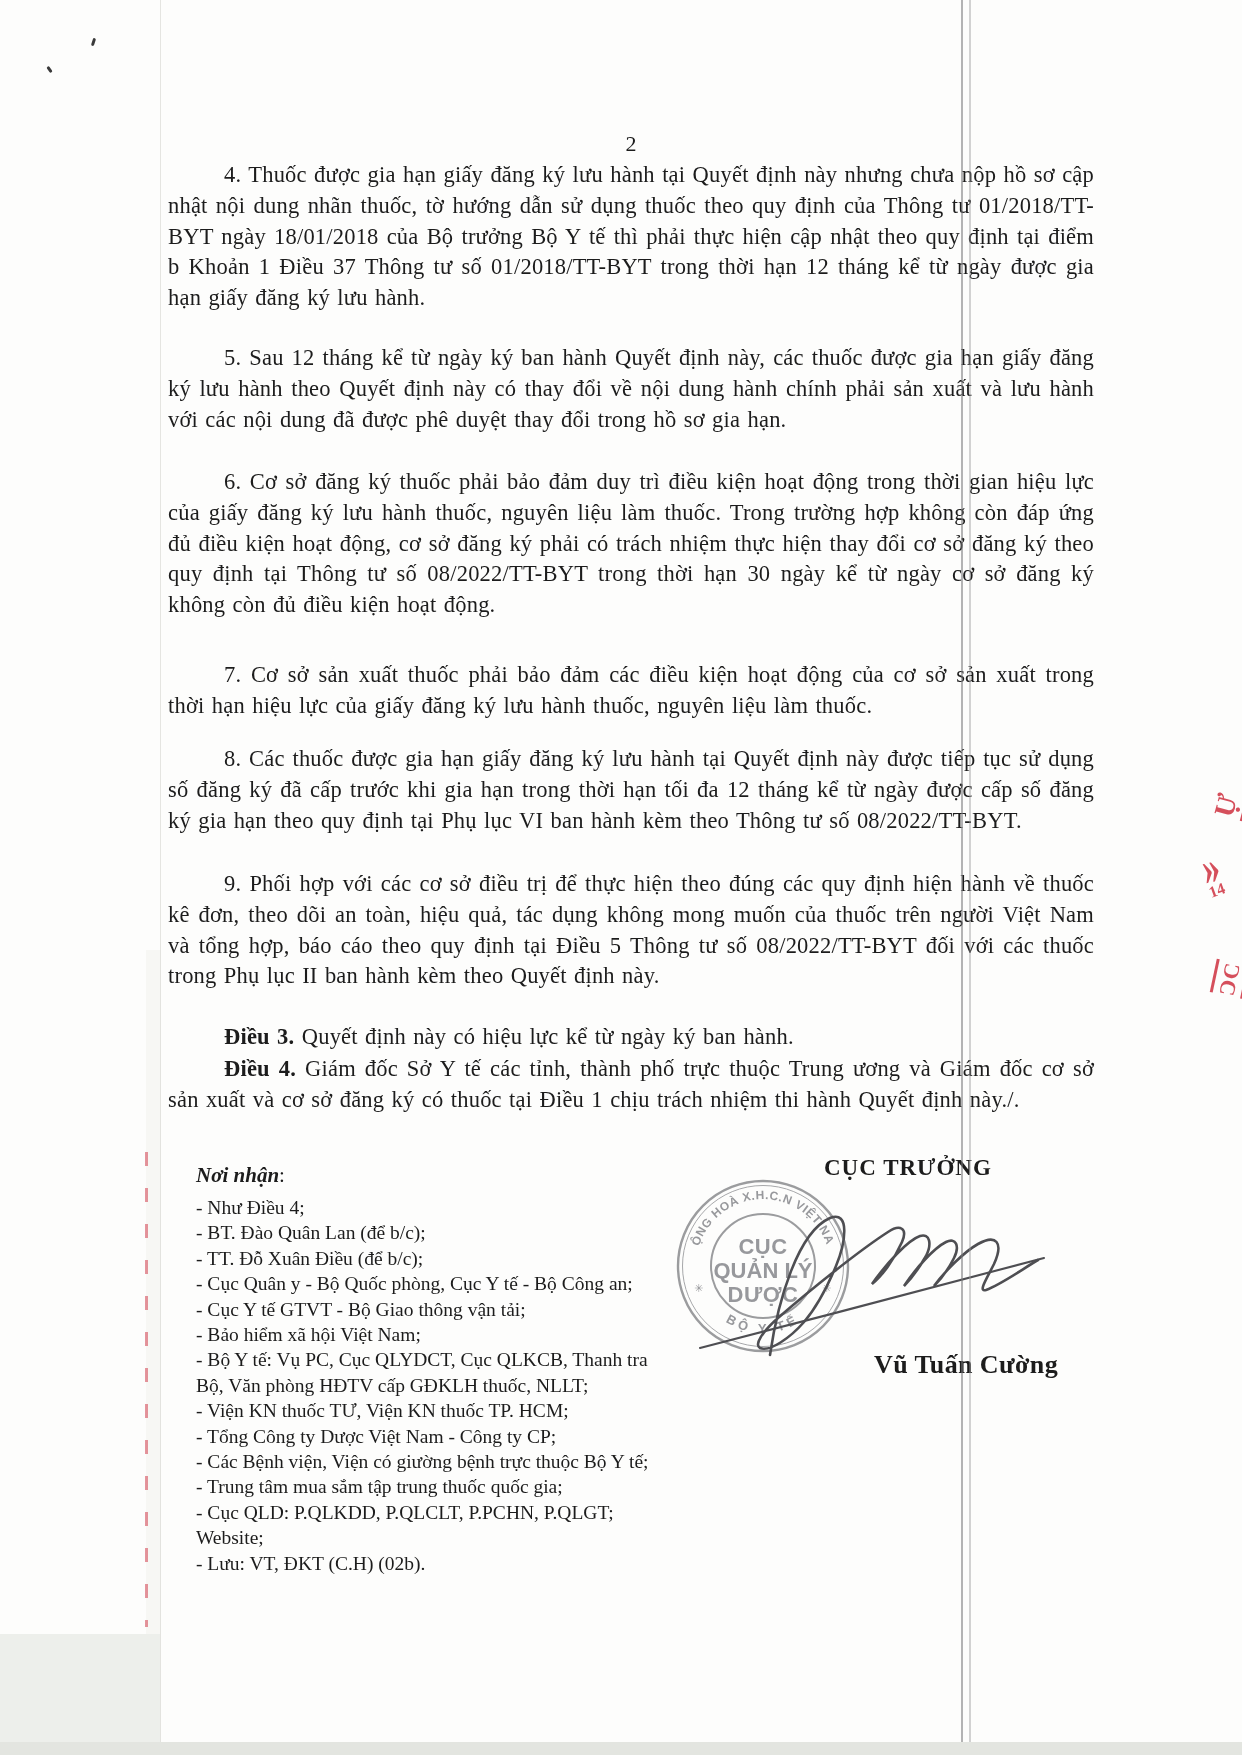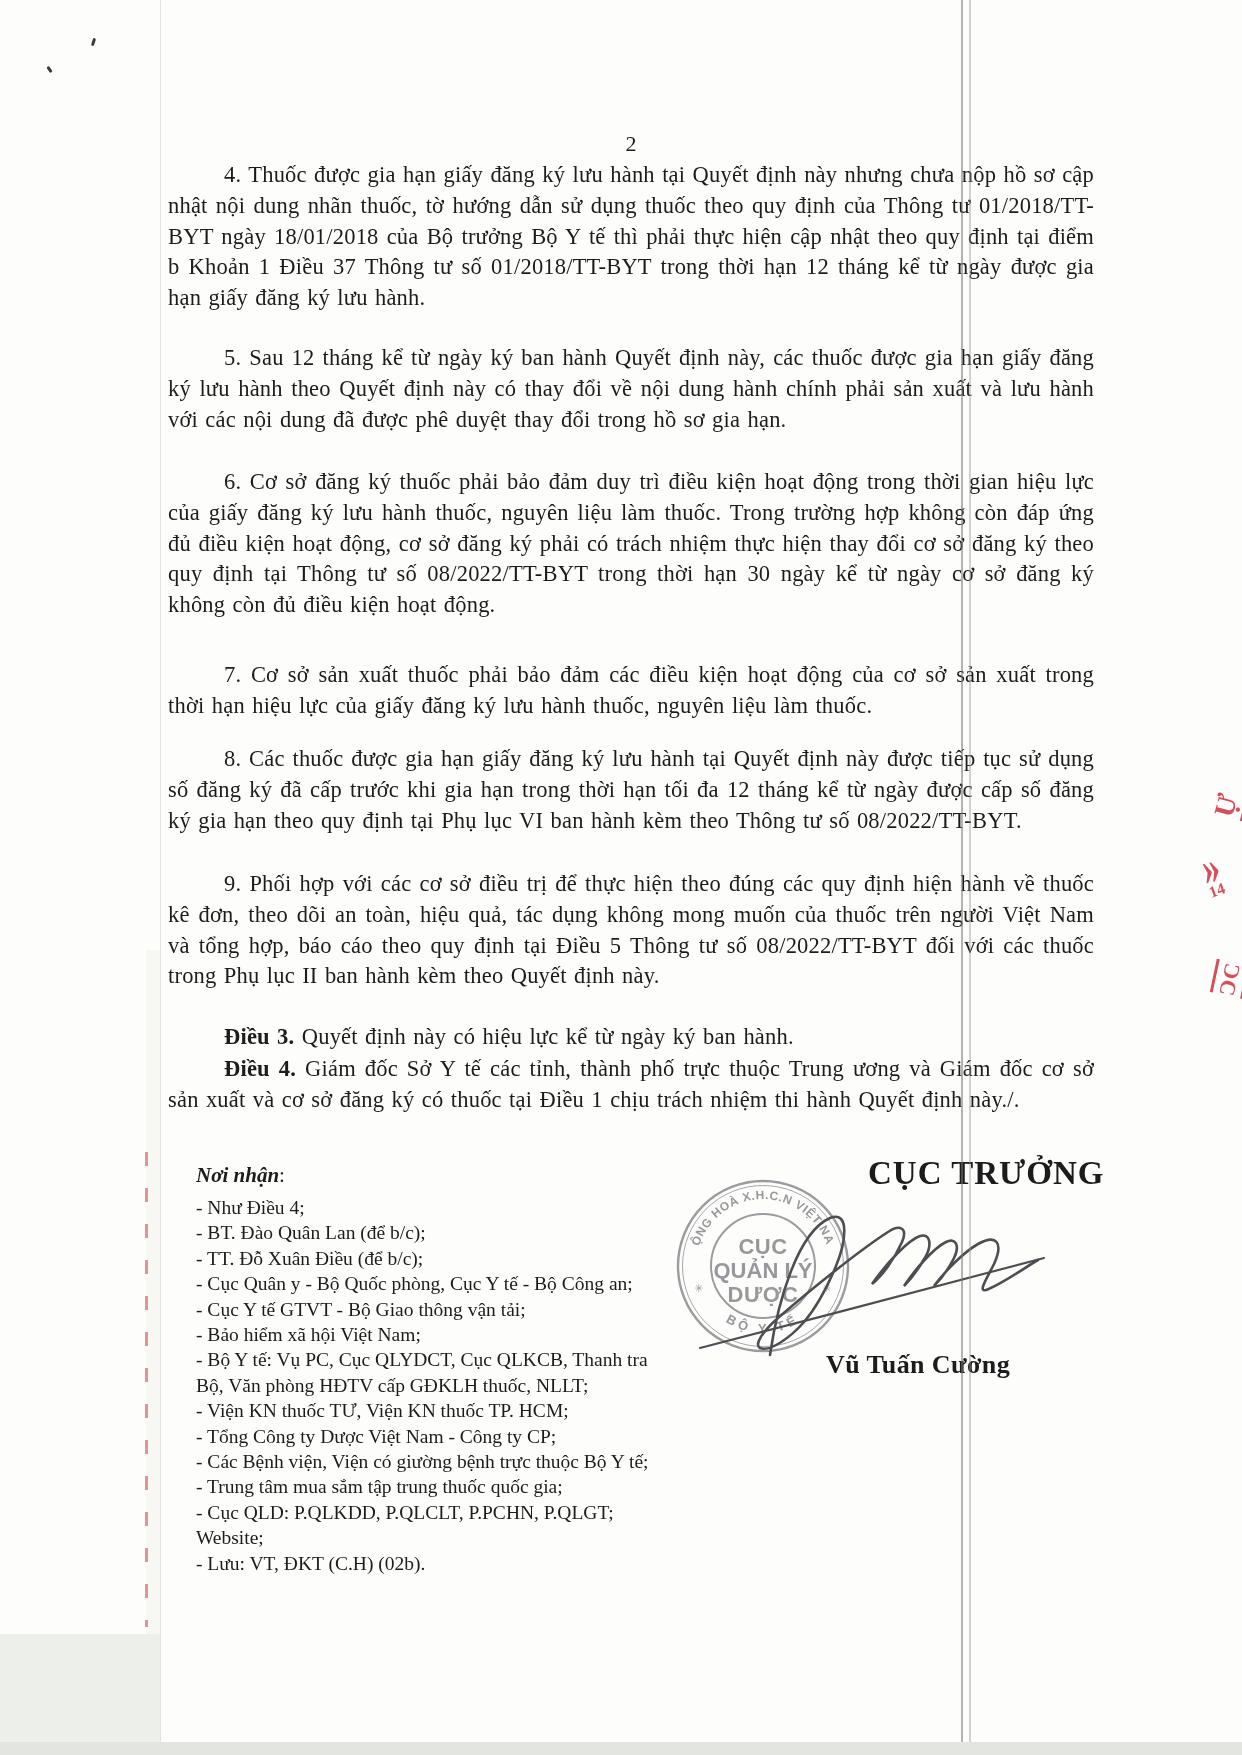--- a/index.html
+++ b/index.html
@@ -29,22 +29,22 @@
   }
   .para b{font-weight:bold;}
   .p4{top:160px;} .p5{top:343px;} .p6{top:467px;} .p7{top:623px;margin-top:37px;}
   .p8{top:744px;} .p9{top:869px;} .d3{top:1022px;text-align:left;} .d4{top:1054px;}
   
   .recipients{position:absolute;left:196px;top:1163px;z-index:2;}
   .recipients .head{font-size:21px;margin-bottom:7px;}
   .recipients .head .t{font-weight:bold;font-style:italic;}
   .recipients .line{font-size:19.5px;line-height:25.4px;white-space:nowrap;}
   
-  .sig-title{position:absolute;left:868px;top:1155px;font-size:33px;font-weight:bold;letter-spacing:1px;z-index:2;white-space:nowrap;}
-  .sig-name{position:absolute;left:826px;top:1350px;font-size:26px;font-weight:bold;letter-spacing:.4px;z-index:5;white-space:nowrap;}
+  .sig-title{position:absolute;left:824px;top:1155px;font-size:23px;font-weight:bold;letter-spacing:1px;z-index:2;white-space:nowrap;}
+  .sig-name{position:absolute;left:874px;top:1350px;font-size:26px;font-weight:bold;letter-spacing:.4px;z-index:5;white-space:nowrap;}
   .stamp-svg{position:absolute;left:633px;top:1136px;width:260px;height:260px;z-index:4;opacity:.88;}
   .stamp-svg text,.stamp-svg textPath{font-family:"Liberation Sans","DejaVu Sans",sans-serif;fill:#8a8b8f;font-weight:bold;}
   .sign-svg{position:absolute;left:620px;top:1180px;width:440px;height:210px;z-index:5;pointer-events:none;}
   
   .red-frag{position:absolute;color:#cf3140;z-index:6;font-weight:bold;opacity:.85;
     font-family:"Liberation Serif",serif;}
   .frag1{left:1217px;top:788px;font-size:28px;transform:rotate(-75deg);border-bottom:3px solid #cf3140;padding-bottom:1px;}
   .frag2{left:1204px;top:852px;transform:rotate(-12deg);}
   .frag2 .arrow{display:block;font-size:34px;line-height:30px;transform:scaleY(1.5);letter-spacing:-6px;}
   .frag2 .num{display:block;font-size:16px;transform:rotate(-8deg);margin-left:2px;}

